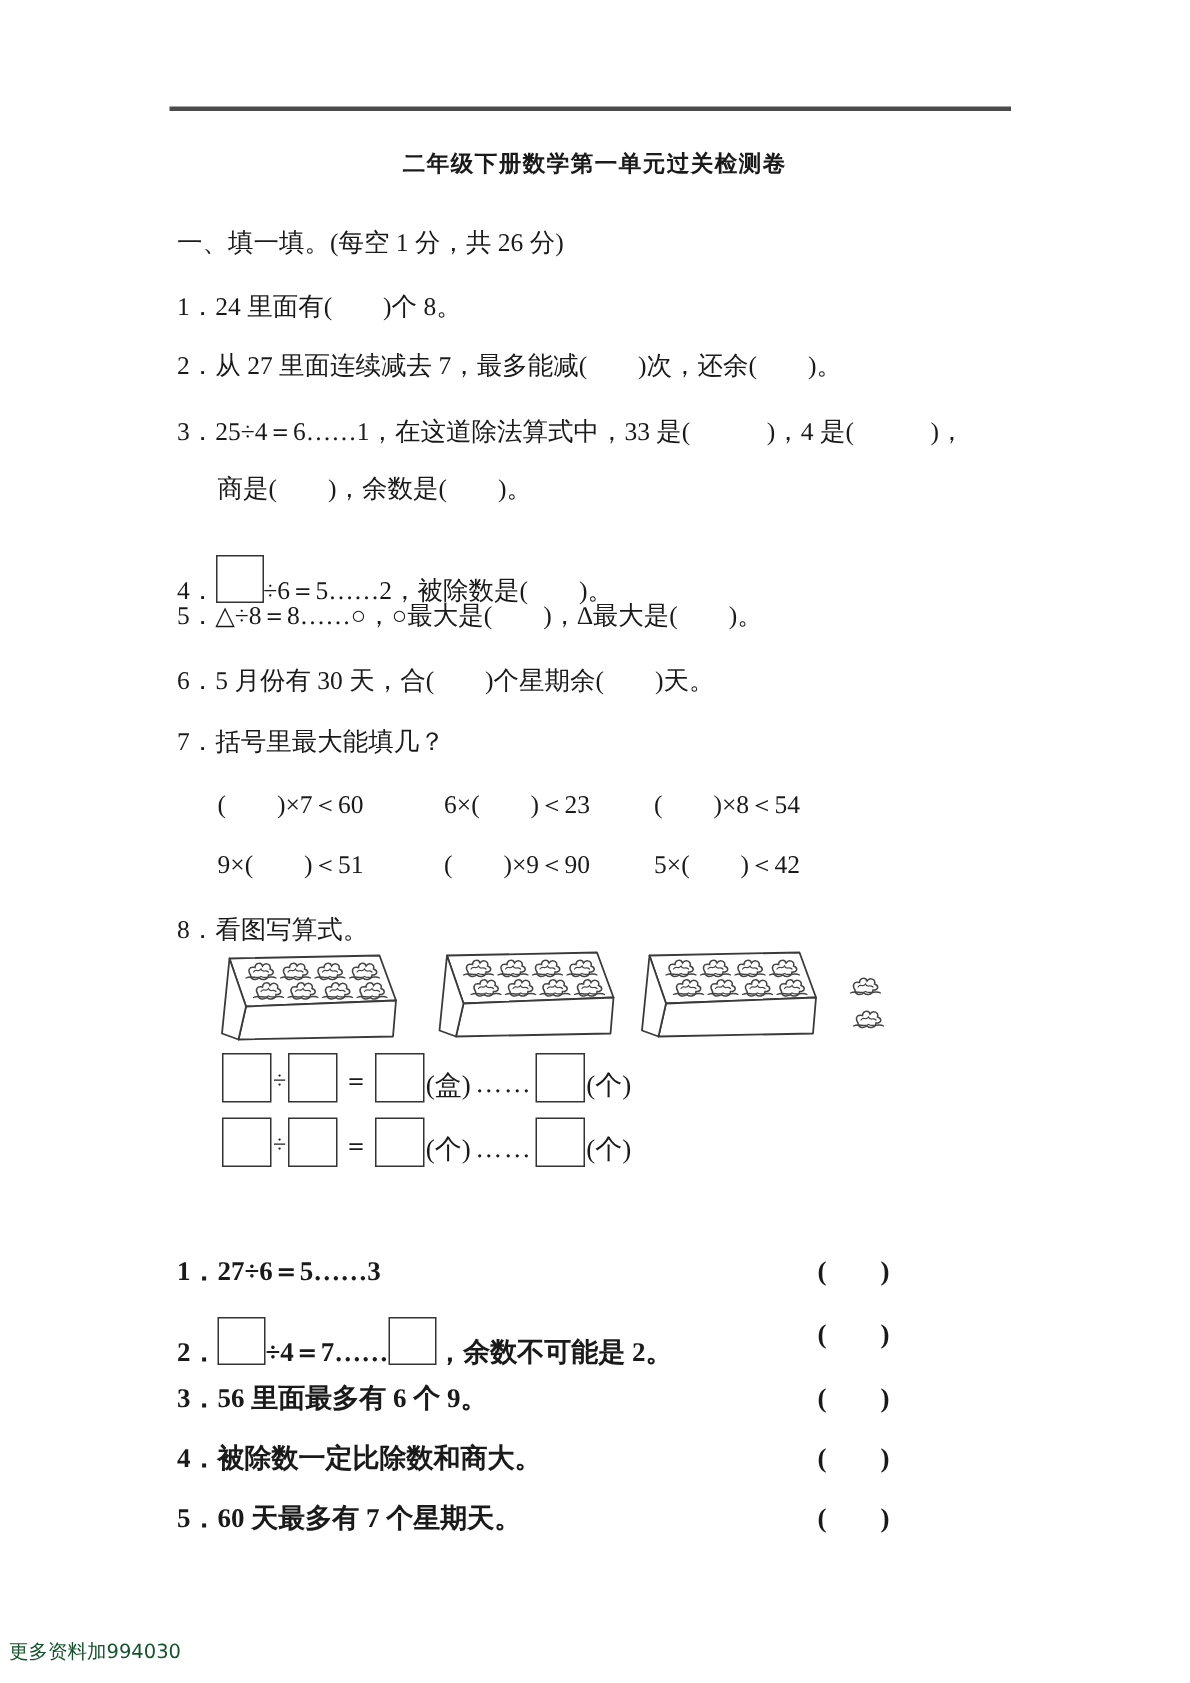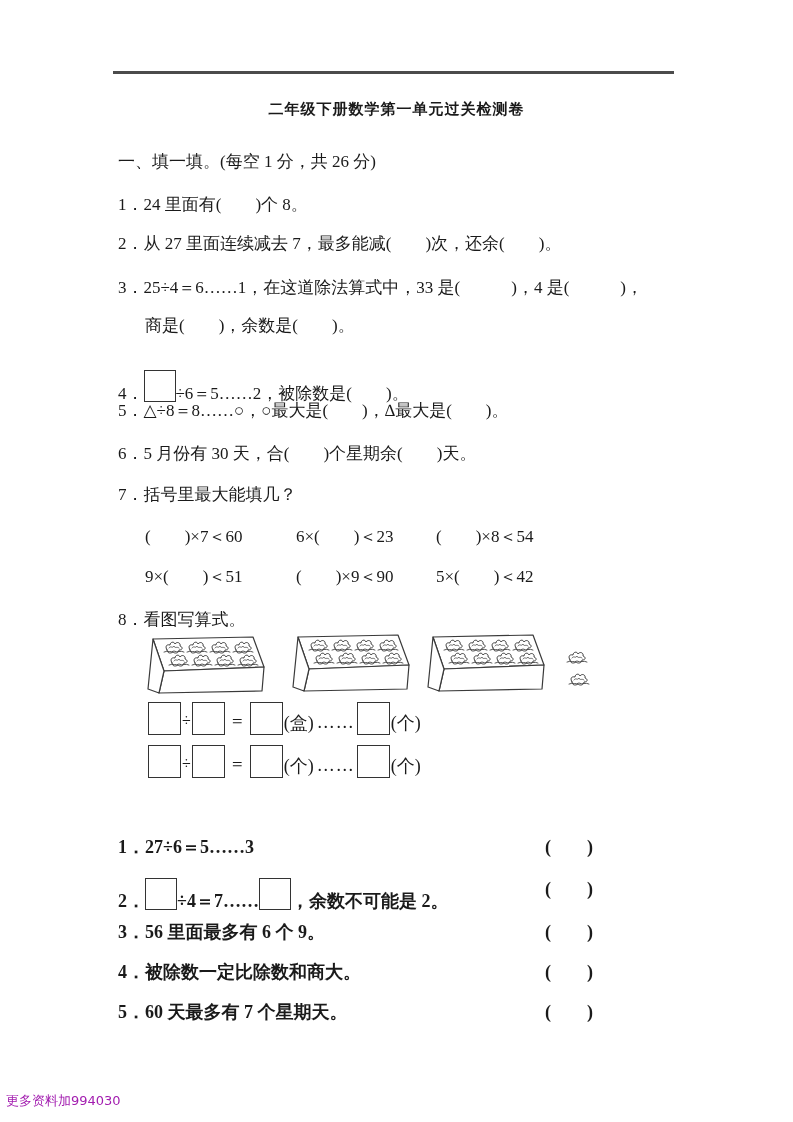--- a/index.html
+++ b/index.html
@@ -45,21 +45,21 @@
   .opeq{margin:0 4px 2px 4px;font-size:17px;}
   .unit{margin:0 1px 0 1px;}
   .dots{margin:0 2px 1px 2px;letter-spacing:1px;}
   .judge-row{position:absolute;left:0;width:557px;font-size:18px;line-height:23px;white-space:nowrap;font-weight:bold;}
   .judge-answer{position:absolute;left:427px;top:0;}
   .figure{position:absolute;left:0;top:634px;}
   .figure .face{fill:#ffffff;stroke:#3a3a3a;stroke-width:1.2;stroke-linejoin:round;}
   .watermark{
     position:absolute;left:6px;top:1092px;
     font-family:"DejaVu Sans","Liberation Sans",sans-serif;
-    font-size:13px;color:#a21caf;
+    font-size:13px;color:#14532d;
   }
 </style>
 </head>
 <body>
 
 <div class="page">
 
   <div class="rule"></div>
 
   <h1 class="title">二年级下册数学第一单元过关检测卷</h1>

